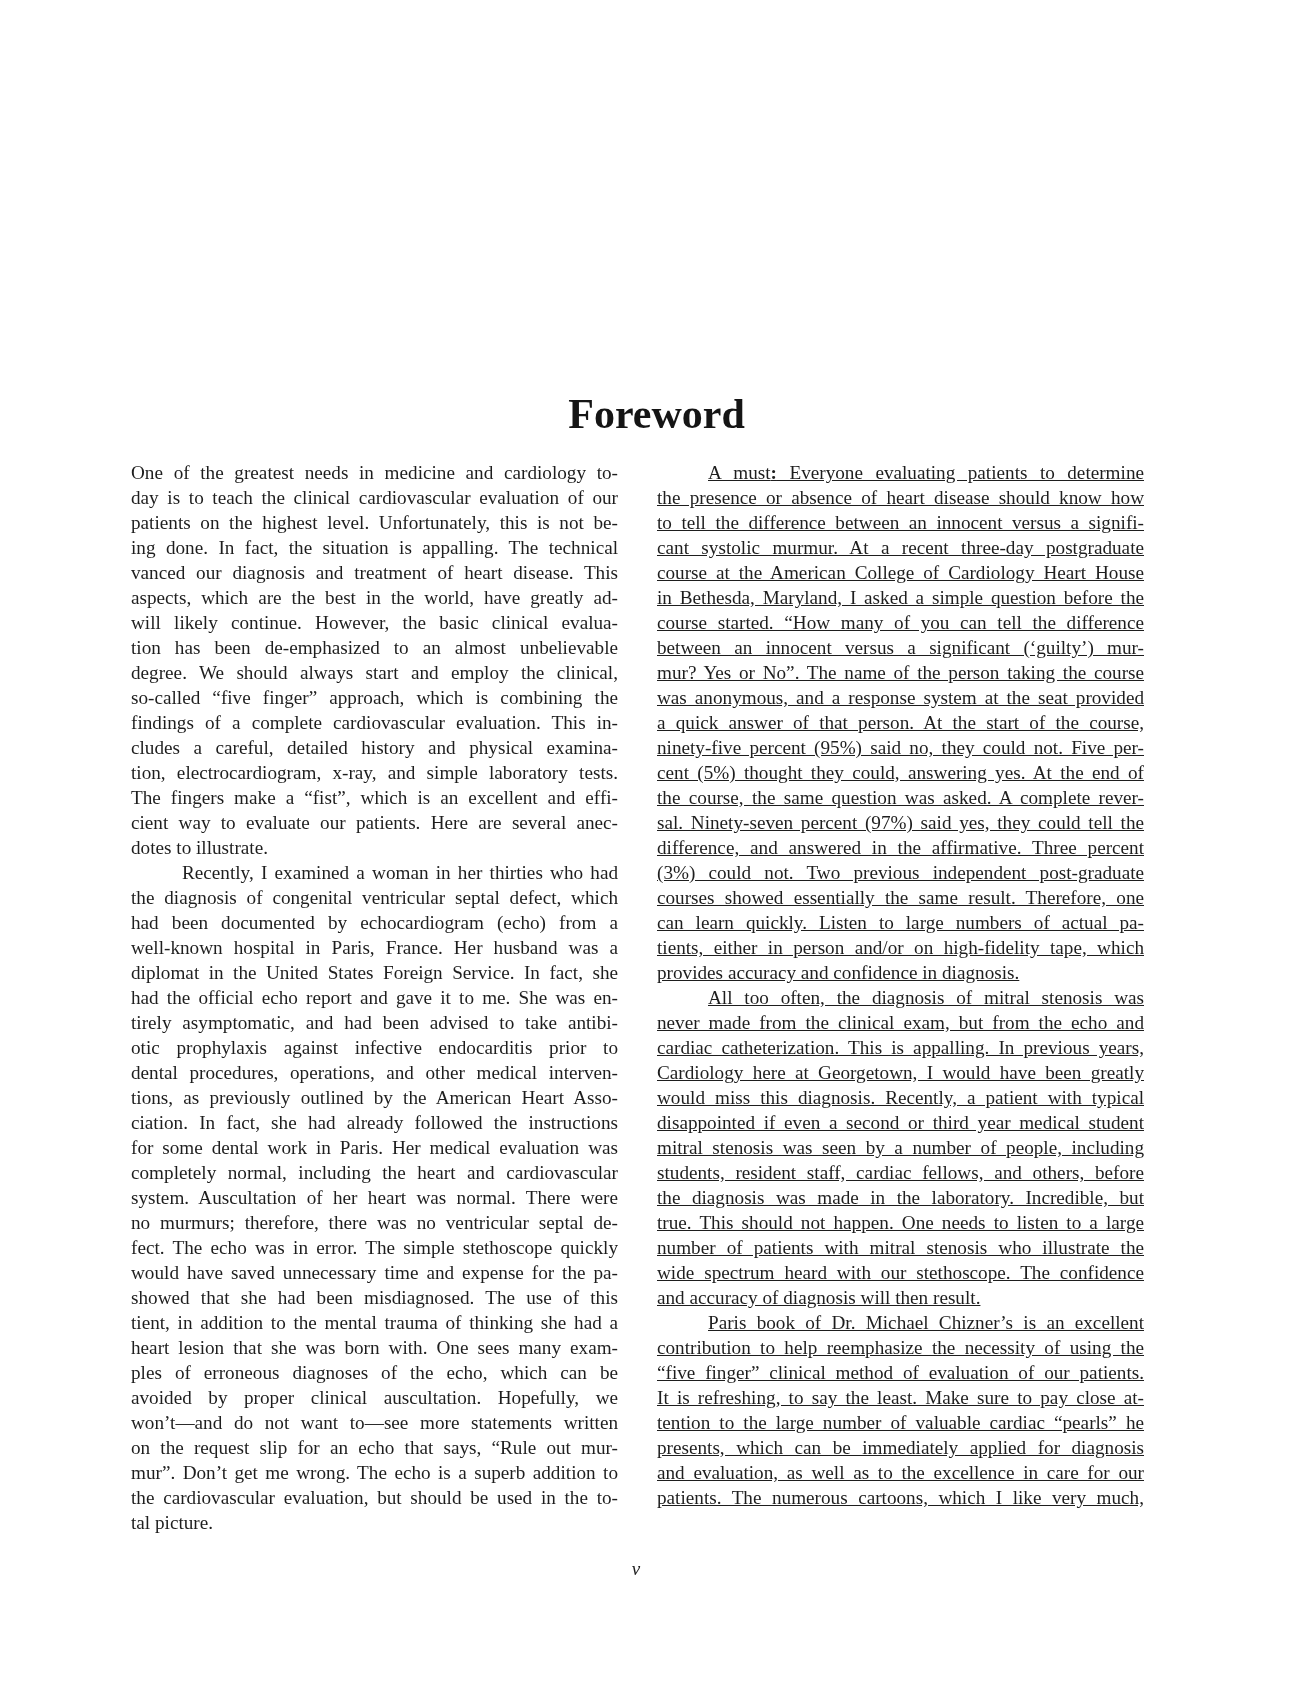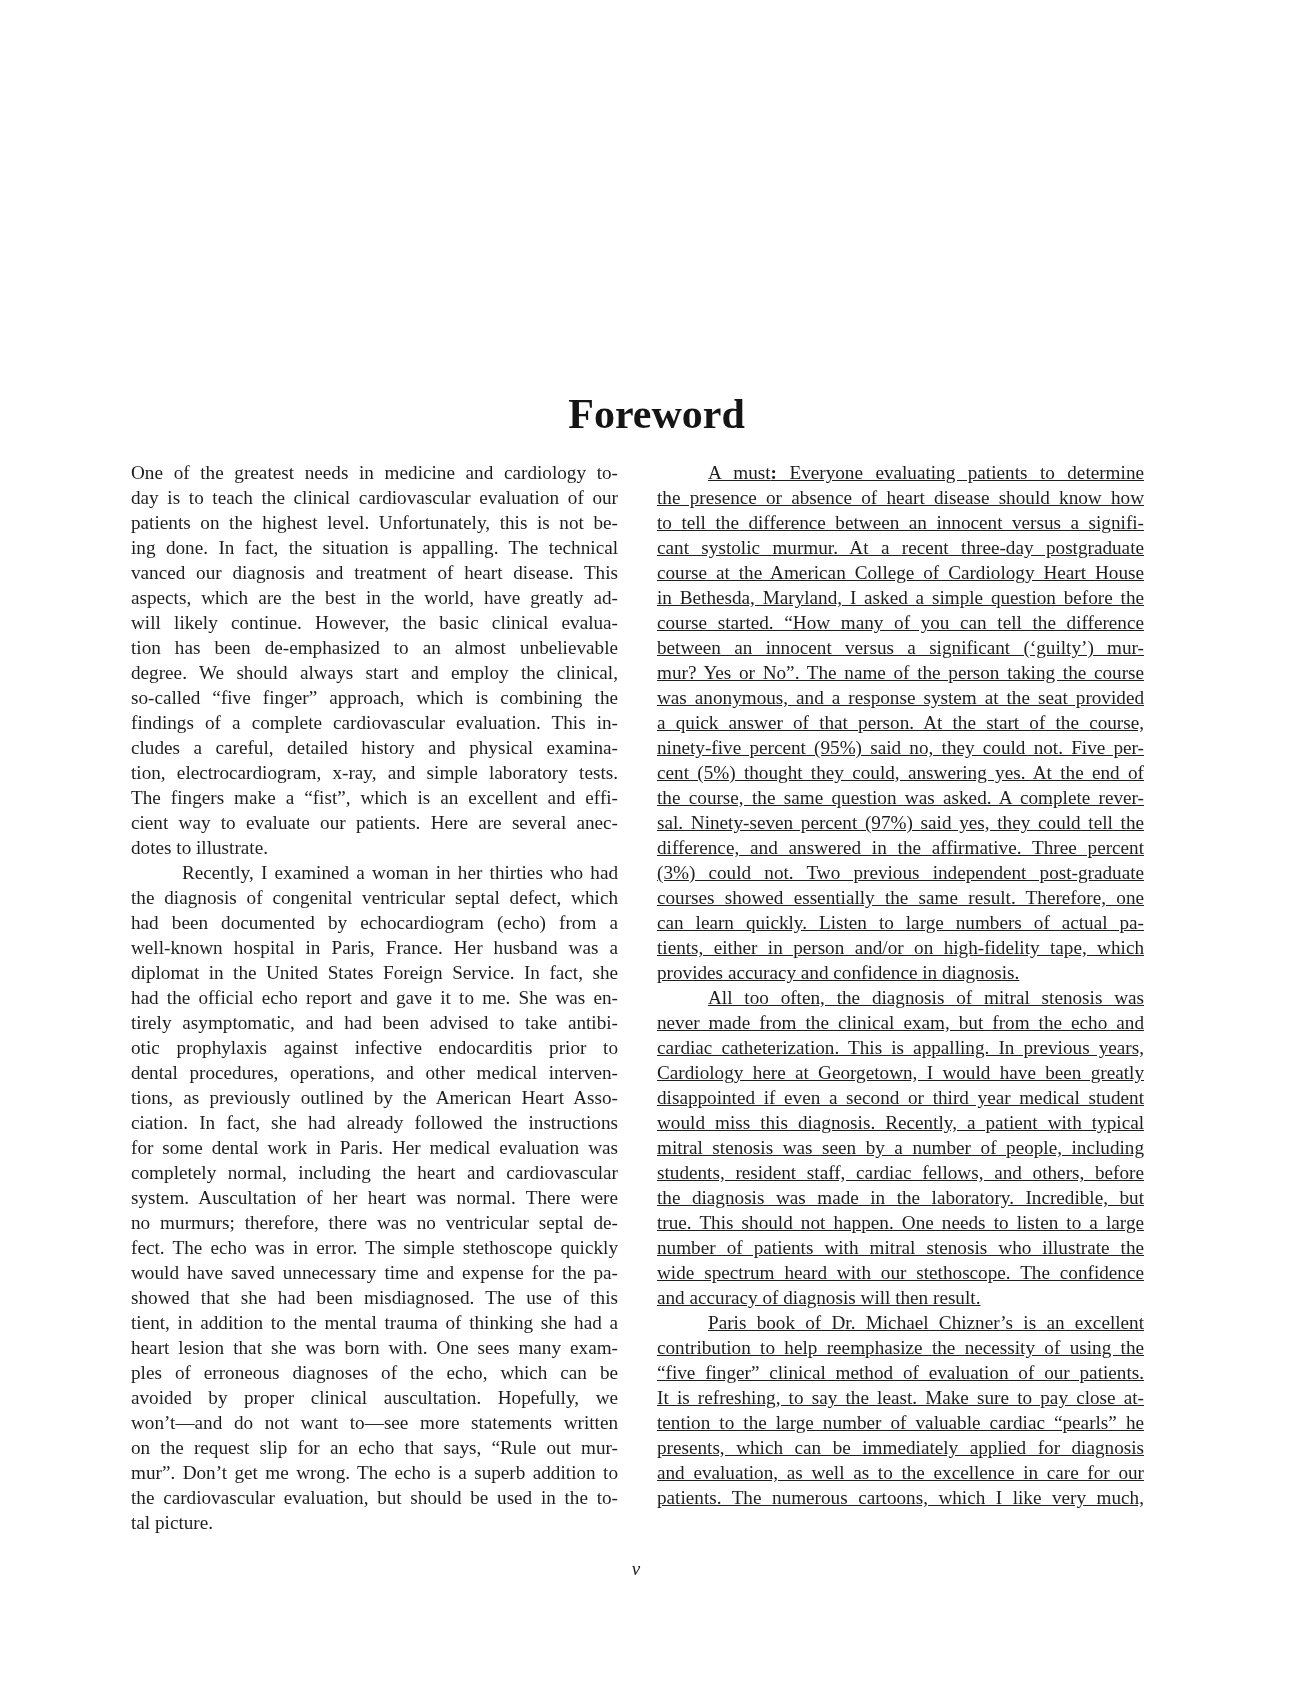--- a/index.html
+++ b/index.html
@@ -88,22 +88,22 @@
     <div class="line">difference, and answered in the affirmative. Three percent</div>
     <div class="line">(3%) could not. Two previous independent post-graduate</div>
     <div class="line">courses showed essentially the same result. Therefore, one</div>
     <div class="line">can learn quickly. Listen to large numbers of actual pa-</div>
     <div class="line">tients, either in person and/or on high-fidelity tape, which</div>
     <div class="line last">provides accuracy and confidence in diagnosis.</div>
     <div class="line indent">All too often, the diagnosis of mitral stenosis was</div>
     <div class="line">never made from the clinical exam, but from the echo and</div>
     <div class="line">cardiac catheterization. This is appalling. In previous years,</div>
     <div class="line">Cardiology here at Georgetown, I would have been greatly</div>
+    <div class="line">would miss this diagnosis. Recently, a patient with typical</div>
     <div class="line">disappointed if even a second or third year medical student</div>
-    <div class="line">would miss this diagnosis. Recently, a patient with typical</div>
     <div class="line">mitral stenosis was seen by a number of people, including</div>
     <div class="line">students, resident staff, cardiac fellows, and others, before</div>
     <div class="line">the diagnosis was made in the laboratory. Incredible, but</div>
     <div class="line">true. This should not happen. One needs to listen to a large</div>
     <div class="line">number of patients with mitral stenosis who illustrate the</div>
     <div class="line">wide spectrum heard with our stethoscope. The confidence</div>
     <div class="line last">and accuracy of diagnosis will then result.</div>
     <div class="line indent">Paris book of Dr. Michael Chizner’s is an excellent</div>
     <div class="line">contribution to help reemphasize the necessity of using the</div>
     <div class="line">“five finger” clinical method of evaluation of our patients.</div>

